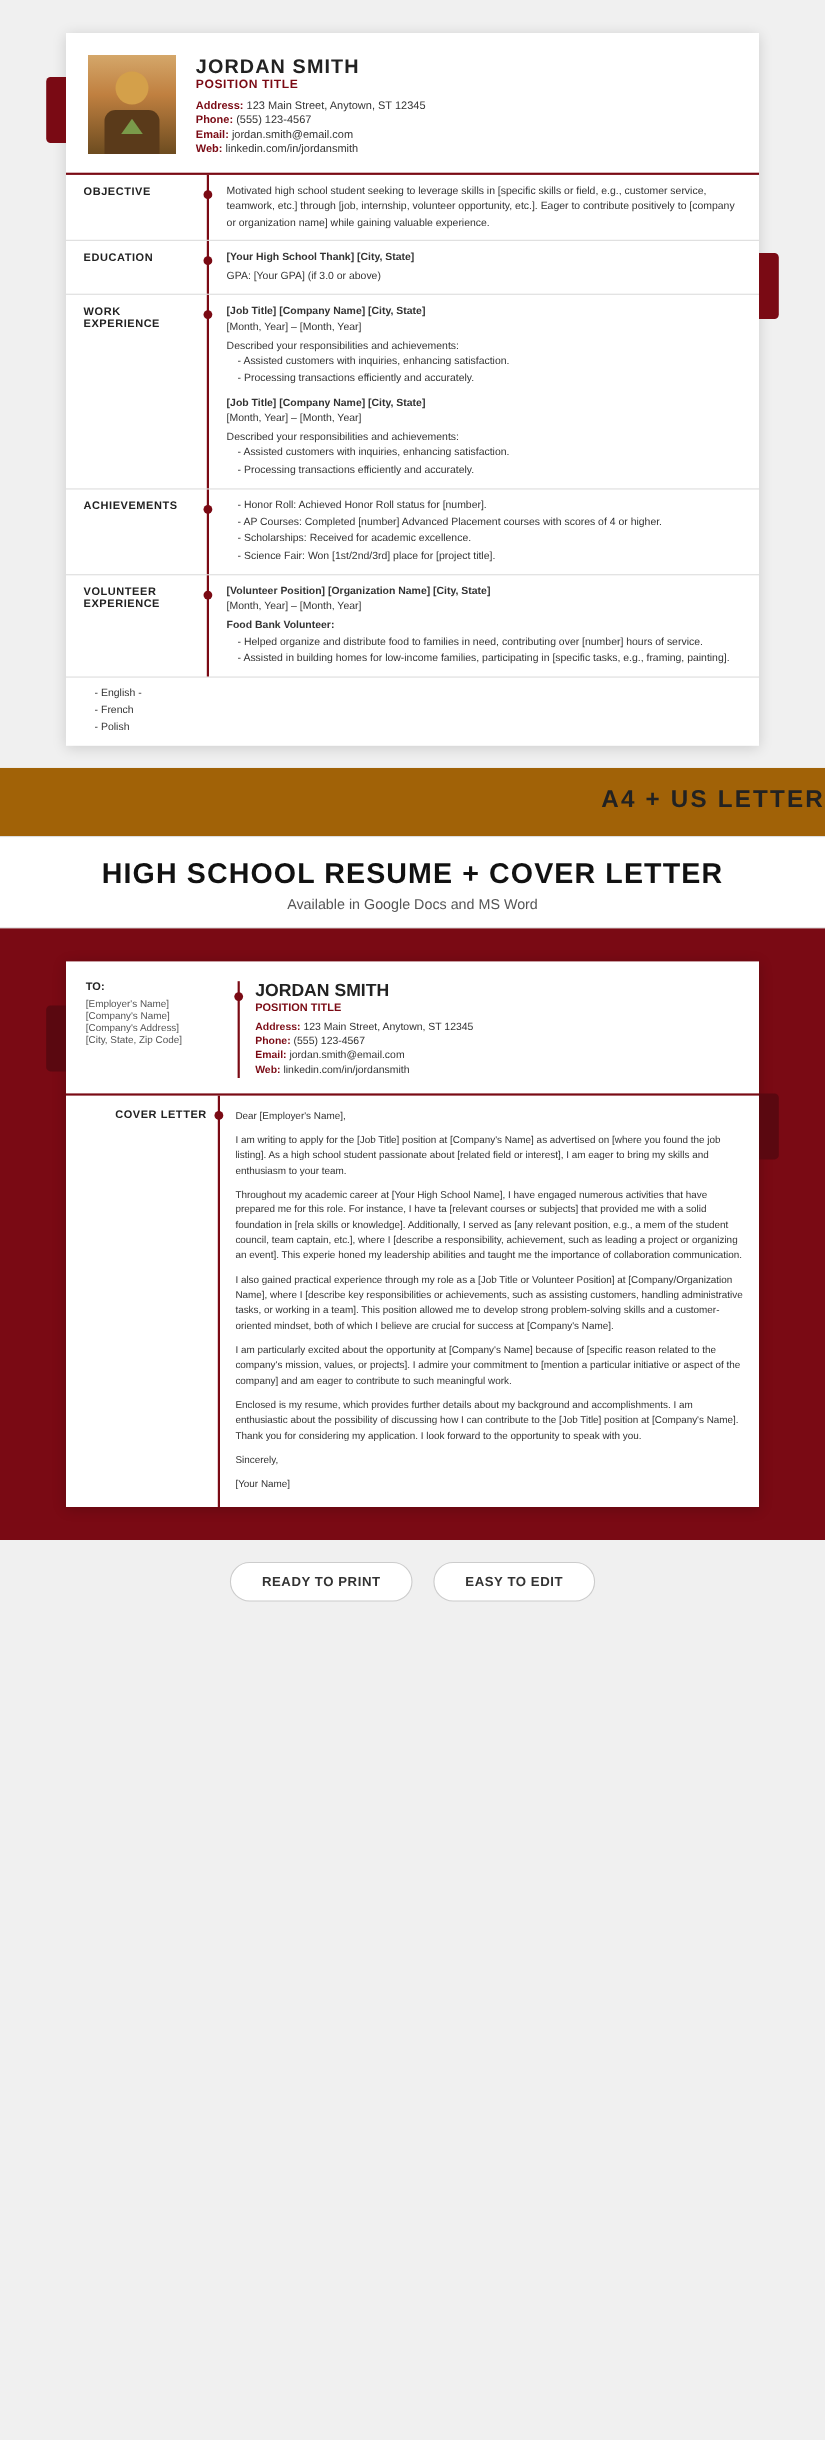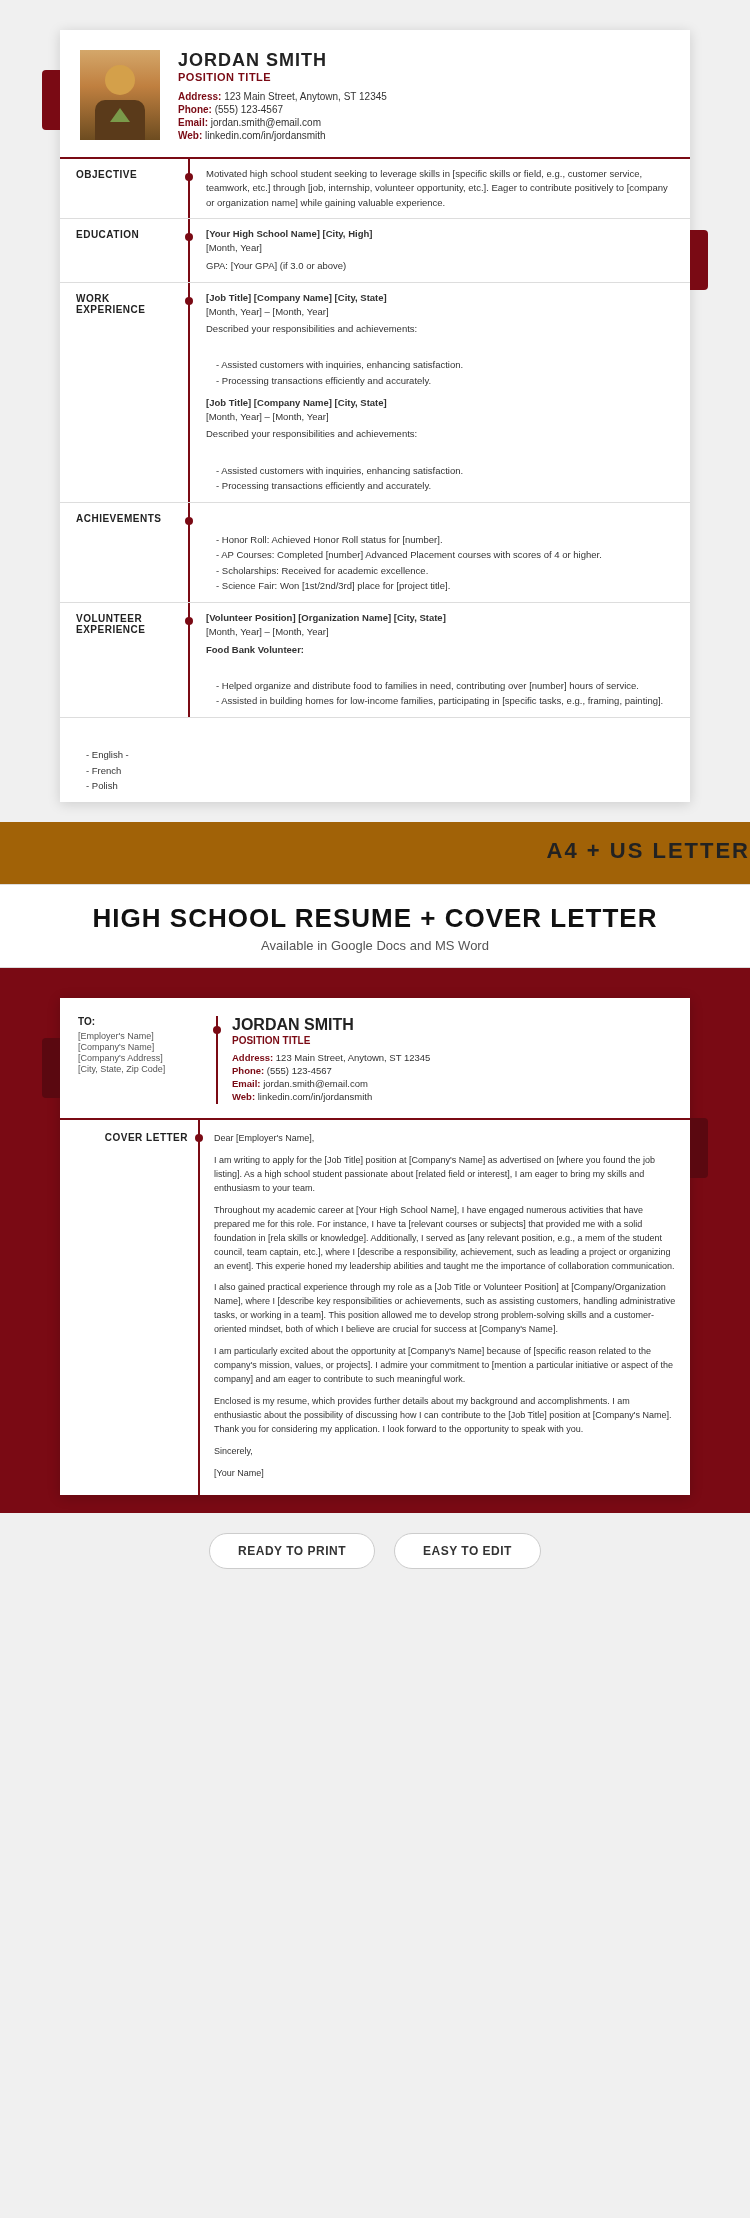--- a/index.html
+++ b/index.html
@@ -173,21 +173,20 @@
     }
 
     .resume-row-content .job-title {
       font-weight: bold;
       color: #333;
     }
 
     .resume-row-content ul {
       list-style: none;
       padding-left: 10px;
-      margin-top: 22px;
     }
 
     .resume-row-content ul li::before {
       content: '- ';
     }
 
     .resume-row-content ul li {
       margin-bottom: 1px;
     }
 
@@ -223,21 +222,21 @@
     }
 
     .subtitle {
       font-size: 13px;
       color: #555;
     }
 
     
     .cover-section {
       background: #7a0a14;
-      padding: 30px 60px 18px 60px;
+      padding: 30px 60px 30px 60px;
       position: relative;
     }
 
     .cover-card {
       background: #fff;
       box-shadow: 0 2px 12px rgba(0,0,0,0.2);
       position: relative;
     }
 
     
@@ -436,22 +435,21 @@
     </div>
 
     <div class="resume-row">
       <div class="resume-row-label">OBJECTIVE</div>
       <div class="resume-row-content">Motivated high school student seeking to leverage skills in [specific skills or field, e.g., customer service, teamwork, etc.] through [job, internship, volunteer opportunity, etc.]. Eager to contribute positively to [company or organization name] while gaining valuable experience.</div>
     </div>
 
     <div class="resume-row">
       <div class="resume-row-label">EDUCATION</div>
       <div class="resume-row-content">
-        <div style="font-weight:bold;">[Your High School Name] [City, High]</div>
-        <div>[Month, Year]</div>
+        <div style="font-weight:bold;">[Your High School Thank] [City, State]</div>
         <div style="margin-top:4px;">GPA: [Your GPA] (if 3.0 or above)</div>
       </div>
     </div>
 
     <div class="resume-row">
       <div class="resume-row-label" style="padding-top:10px;">WORK<br>EXPERIENCE</div>
       <div class="resume-row-content">
         <div>
           <div class="job-title">[Job Title] [Company Name] [City, State]</div>
           <div>[Month, Year] – [Month, Year]</div>

